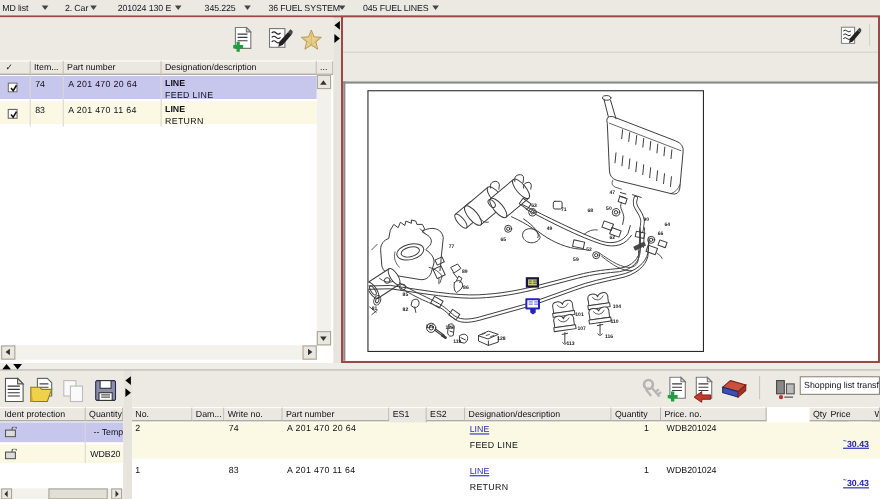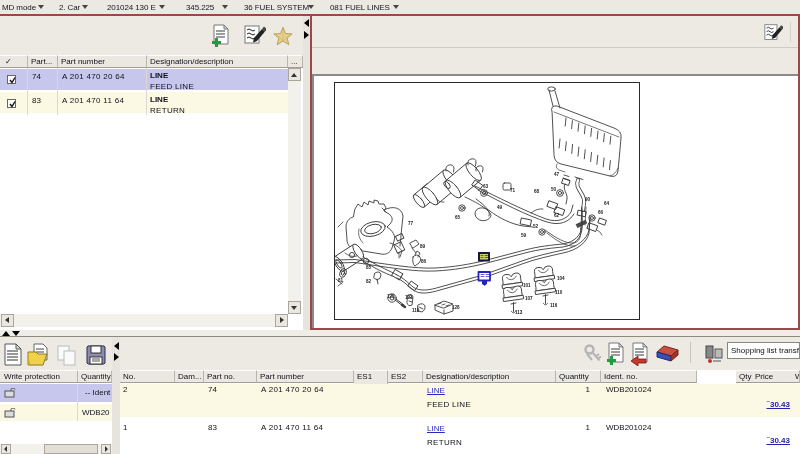--- a/index.html
+++ b/index.html
@@ -11,31 +11,31 @@
 .colline{position:absolute;width:1px;background:#dbd8cf}
 .lnk{color:#2929c4;text-decoration:underline}
 .sbtn{position:absolute;background:#e9e7e0;border:1px solid #aaa69a;box-sizing:border-box}
 .arrow{position:absolute;width:0;height:0}
 .cb{position:absolute;width:9px;height:9px;background:#fff;border:1px solid #666;box-sizing:border-box}
 .cb svg{position:absolute;left:0;top:0}
 </style></head>
 <body>
 
 <div class="abs" style="left:0;top:0;width:800px;height:14px;background:#ece9e3"></div>
-<div class="ddl" style="left:2px">MD mode</div>
+<div class="ddl" style="left:2px">MD list</div>
 <div class="tri" style="left:38px"></div>
 <div class="ddl" style="left:59px">2. Car</div>
 <div class="tri" style="left:82px"></div>
 <div class="ddl" style="left:107px">201024 130 E</div>
 <div class="tri" style="left:159px"></div>
 <div class="ddl" style="left:186px">345.225</div>
 <div class="tri" style="left:222px"></div>
 <div class="ddl" style="left:244px">36 FUEL SYSTEM</div>
 <div class="tri" style="left:308px"></div>
-<div class="ddl" style="left:330px">081 FUEL LINES</div>
+<div class="ddl" style="left:330px">045 FUEL LINES</div>
 <div class="tri" style="left:393px"></div>
 <div class="abs" style="left:0;top:14px;width:800px;height:2px;background:#9c4848"></div>
 
 <div class="abs" style="left:0;top:16px;width:303px;height:314px;background:#fff">
  <div class="abs" style="left:0;top:0;width:303px;height:39px;background:#edeae4"></div>
 
  <div class="abs" style="left:211px;top:8px">
   <svg width="20" height="24" viewBox="0 0 20 24">
    <path d="M3,1 h10 l4,4 v15 h-14 z" fill="#fff" stroke="#777" stroke-width="1"></path>
    <path d="M13,1 l4,4 h-4 z" fill="#d8d8d8" stroke="#777" stroke-width="1"></path>
@@ -63,21 +63,21 @@
   </svg>
  </div>
  <div class="abs" style="left:273px;top:10px">
   <svg width="20" height="20" viewBox="0 0 24 23">
    <path d="M12,1 L15,8.5 23,9 17,14 19,22 12,17.5 5,22 7,14 1,9 9,8.5 Z" fill="#e7d08c" stroke="#b2944e" stroke-width="1"></path>
    <path d="M12,4 L12,17.5 M12,17.5 L7,20 M12,17.5 L17,20 M3,9 l9,8.5 M21,9 l-9,8.5" stroke="#c9ae66" stroke-width=".7" fill="none"></path>
   </svg>
  </div>
 
  <div class="hdrcell" style="left:0;top:39px;width:28px;height:13px;padding-left:5px">✓</div>
- <div class="hdrcell" style="left:28px;top:39px;width:30px;height:13px">Part...</div>
+ <div class="hdrcell" style="left:28px;top:39px;width:30px;height:13px">Item...</div>
  <div class="hdrcell" style="left:58px;top:39px;width:89px;height:13px">Part number</div>
  <div class="hdrcell" style="left:147px;top:39px;width:141px;height:13px">Designation/description</div>
  <div class="hdrcell" style="left:288px;top:39px;width:15px;height:13px">...</div>
 
  <div class="abs" style="left:0;top:53px;width:288px;height:21px;background:#c7c7ee"></div>
  <div class="abs" style="left:0;top:76px;width:288px;height:21px;background:#fbf9e4"></div>
  <div class="colline" style="left:27px;top:52px;height:47px"></div>
  <div class="colline" style="left:57px;top:52px;height:47px"></div>
  <div class="colline" style="left:146px;top:52px;height:47px"></div>
  <div class="cb" style="left:7px;top:59px">
@@ -368,38 +368,38 @@
    <path d="M2,2 h16 l1,1 v16 l-1,1 h-16 l-1,-1 v-16 z" fill="#8c8cb0" stroke="#2a2a4a"></path>
    <rect x="5" y="2" width="10" height="7" fill="#fff" stroke="#333"></rect>
    <rect x="4" y="13" width="12" height="7" fill="#fff" stroke="#333"></rect>
    <g stroke="#555">
           <path d="M6,15 h8"></path>
           <path d="M6,17 h8"></path>
         </g>
   </svg>
  </div>
 
- <div class="hdrcell" style="left:0;top:33px;width:78px;height:13px;padding-left:4px">Write protection</div>
+ <div class="hdrcell" style="left:0;top:33px;width:78px;height:13px;padding-left:4px">Ident protection</div>
  <div class="hdrcell" style="left:78px;top:33px;width:34px;height:13px">Quantity</div>
  <div class="abs" style="left:0;top:47px;width:112px;height:18px;background:#c7c7ee"></div>
  <div class="abs" style="left:0;top:67px;width:112px;height:17px;background:#fbf9e4"></div>
  <div class="colline" style="left:77px;top:47px;height:37px"></div>
  <div class="abs" style="left:4px;top:51px">
   <svg width="12" height="10" viewBox="0 0 12 10">
         <rect x="1" y="3" width="9" height="6" fill="#dcdcdc" stroke="#555"></rect>
         <path d="M7,3 v-1.5 a2,1.5 0 0 1 4,0" fill="none" stroke="#555"></path>
       </svg>
  </div>
  <div class="abs" style="left:4px;top:71px">
   <svg width="12" height="10" viewBox="0 0 12 10">
         <rect x="1" y="3" width="9" height="6" fill="#dcdcdc" stroke="#555"></rect>
         <path d="M7,3 v-1.5 a2,1.5 0 0 1 4,0" fill="none" stroke="#555"></path>
       </svg>
  </div>
- <div class="abs" style="left:85px;top:51px">-- Ident</div>
+ <div class="abs" style="left:85px;top:51px">-- Temp</div>
  <div class="abs" style="left:82px;top:71px">WDB20</div>
  <div class="abs" style="left:0;top:107px;width:112px;height:10px;background:#f2f1ec"></div>
  <div class="sbtn" style="left:1px;top:107px;width:10px;height:10px"></div>
  <div class="arrow" style="left:4px;top:109px;border-top:3px solid transparent;border-bottom:3px solid transparent;border-right:3.5px solid #333"></div>
  <div class="sbtn" style="left:101px;top:107px;width:10px;height:10px"></div>
  <div class="arrow" style="left:105px;top:109px;border-top:3px solid transparent;border-bottom:3px solid transparent;border-left:3.5px solid #333"></div>
  <div class="abs" style="left:44px;top:107px;width:54px;height:10px;background:#e2dfd7;border:1px solid #aaa69a;box-sizing:border-box"></div>
 
  <div class="abs" style="left:112px;top:0;width:8px;height:117px;background:#e7e4dd"></div>
  <div class="arrow" style="left:114px;top:5px;border-top:4px solid transparent;border-bottom:4px solid transparent;border-right:5px solid #000"></div>
@@ -452,27 +452,27 @@
    <rect x="2" y="3" width="7" height="12" fill="#888" stroke="#444"></rect>
    <rect x="11" y="6" width="7" height="9" fill="#bbb" stroke="#555"></rect>
    <circle cx="6" cy="18" r="2" fill="#c03030"></circle>
    <path d="M9,18 h8" stroke="#555"></path>
   </svg>
  </div>
  <div class="abs" style="left:727px;top:5px;width:73px;height:17px;background:#fff;border:1px solid #8a8679;box-sizing:border-box;line-height:15px;padding-left:3px;overflow:hidden;white-space:nowrap">Shopping list transfe</div>
 
  <div class="hdrcell" style="left:120px;top:33px;width:55px;height:13px">No.</div>
  <div class="hdrcell" style="left:175px;top:33px;width:29px;height:13px">Dam...</div>
- <div class="hdrcell" style="left:204px;top:33px;width:53px;height:13px">Part no.</div>
+ <div class="hdrcell" style="left:204px;top:33px;width:53px;height:13px">Write no.</div>
  <div class="hdrcell" style="left:257px;top:33px;width:97px;height:13px">Part number</div>
  <div class="hdrcell" style="left:354px;top:33px;width:34px;height:17px">ES1</div>
  <div class="hdrcell" style="left:388px;top:33px;width:35px;height:13px">ES2</div>
  <div class="hdrcell" style="left:423px;top:33px;width:133px;height:13px">Designation/description</div>
  <div class="hdrcell" style="left:556px;top:33px;width:45px;height:13px">Quantity</div>
- <div class="hdrcell" style="left:601px;top:33px;width:96px;height:13px">Ident. no.</div>
+ <div class="hdrcell" style="left:601px;top:33px;width:96px;height:13px">Price. no.</div>
  <div class="hdrcell" style="left:736px;top:33px;width:35px;height:13px">Qty o...</div>
  <div class="hdrcell" style="left:752px;top:33px;width:60px;height:13px">Price</div>
  <div class="hdrcell" style="left:792px;top:33px;width:8px;height:13px">W</div>
 
  <div class="abs" style="left:120px;top:47px;width:680px;height:33px;background:#fbf9e4"></div>
  <div class="abs" style="left:123px;top:48px">2</div>
  <div class="abs" style="left:208px;top:48px">74</div>
  <div class="abs" style="left:261px;top:48px;letter-spacing:.3px">A 201 470 20 64</div>
  <div class="abs lnk" style="left:427px;top:49px">LINE</div>
  <div class="abs" style="left:427px;top:63px;letter-spacing:.3px">FEED LINE</div>

